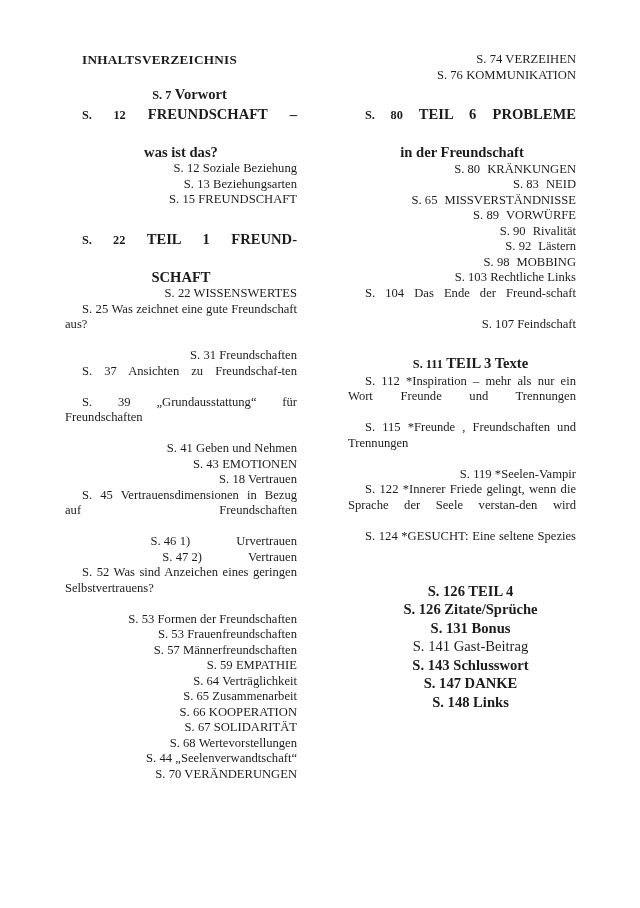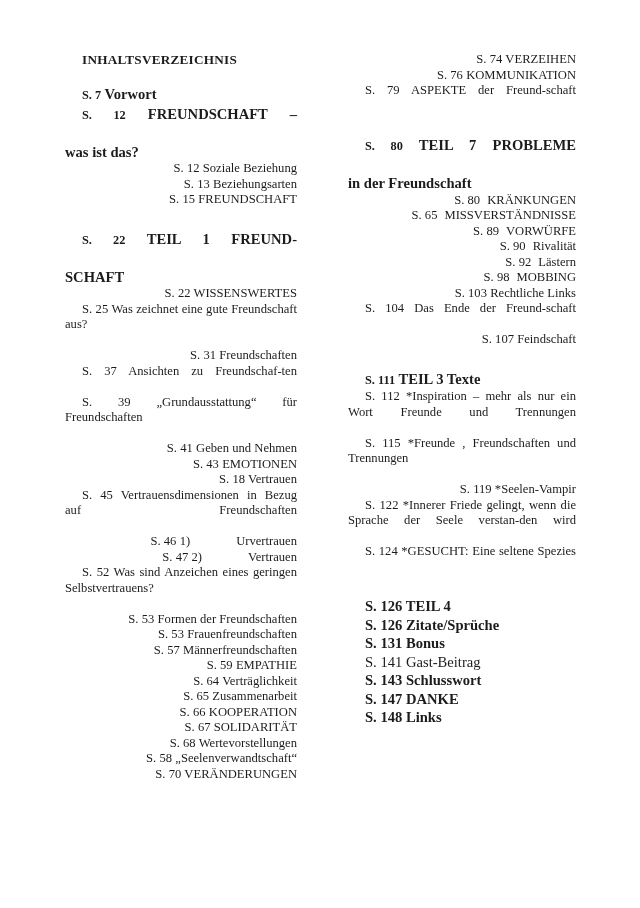--- a/index.html
+++ b/index.html
@@ -52,21 +52,21 @@
   }
   
   .line.short { text-align: right; }
 
   
   .hd {
     font-weight: bold;
     font-size: 14.6px;
     line-height: 18.5px;
     text-indent: 17px;
-    text-align: left;
+    text-align: center;
     margin: 0;
   }
   .hd.justified {
     text-align: justify;
   }
   .hd.justified::after {
     content: "";
     display: inline-block;
     width: 100%;
   }
@@ -148,39 +148,39 @@
 
     <p class="line short">S. 53 Formen der Freundschaften</p>
     <p class="line short">S. 53 Frauenfreundschaften</p>
     <p class="line short">S. 57 Männerfreundschaften</p>
     <p class="line short">S. 59 EMPATHIE</p>
     <p class="line short">S. 64 Verträglichkeit</p>
     <p class="line short">S. 65 Zusammenarbeit</p>
     <p class="line short">S. 66 KOOPERATION</p>
     <p class="line short">S. 67 SOLIDARITÄT</p>
     <p class="line short">S. 68 Wertevorstellungen</p>
-    <p class="line short">S. 58 „Seelenverwandtschaft“</p>
+    <p class="line short">S. 44 „Seelenverwandtschaft“</p>
     <p class="line short">S. 70 VERÄNDERUNGEN</p>
   </div>
 
   <div class="col col-right">
 
     <p class="line short">S. 74 VERZEIHEN</p>
     <p class="line short">S. 76 KOMMUNIKATION</p>
 
-    <p class="line wrap">S. 79 ASPEKTE der Freund-schaft</p>
-
-    <div class="gap-lg"></div>
-
-    <p class="hd justified"><span class="pg">S. 80</span> <span>TEIL 7 PROBLEME</span></p>
+
+    <div class="gap-lg"></div>
+
+    <p class="hd justified"><span class="pg">S. 80</span> <span>TEIL 6 PROBLEME</span></p>
 
     <p class="hd" style="text-indent:0">in der Freundschaft</p>
 
     <p class="line short"><span>S. 80</span><span class="numgap"></span><span>KRÄNKUNGEN</span></p>
 
+    <p class="line short"><span>S. 83</span><span class="numgap"></span><span>NEID</span></p>
 
     <p class="line short"><span>S. 65</span><span class="numgap"></span><span>MISSVERSTÄNDNISSE</span></p>
 
     <p class="line short"><span>S. 89</span><span class="numgap"></span><span>VORWÜRFE</span></p>
 
     <p class="line short"><span>S. 90</span><span class="numgap"></span><span>Rivalität</span></p>
 
     <p class="line short"><span>S. 92</span><span class="numgap"></span><span>Lästern</span></p>
 
     <p class="line short"><span>S. 98</span><span class="numgap"></span><span>MOBBING</span></p>

